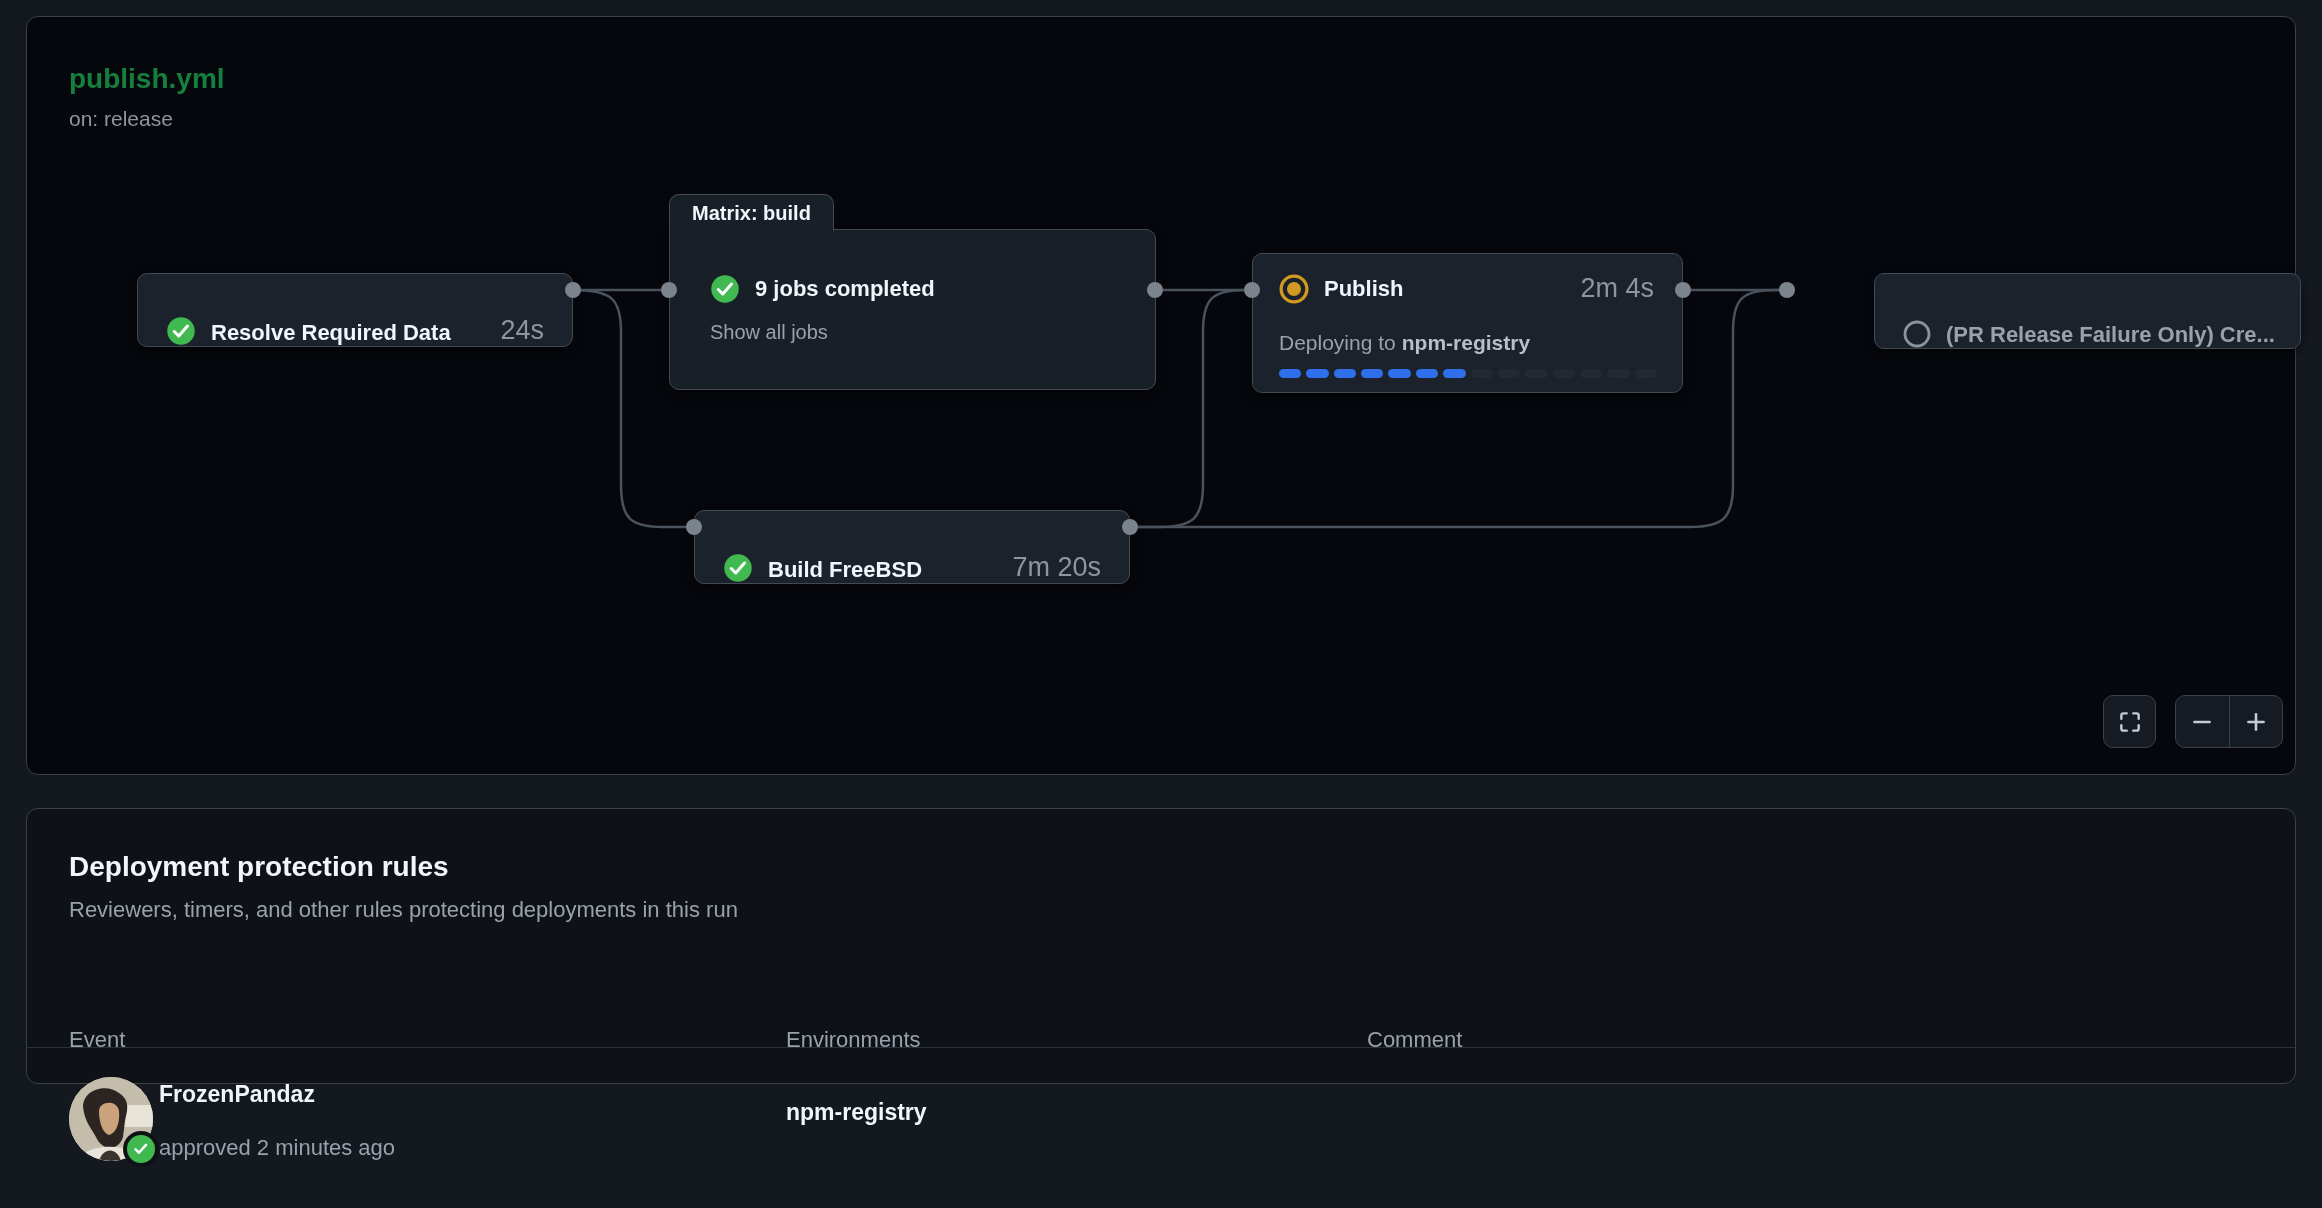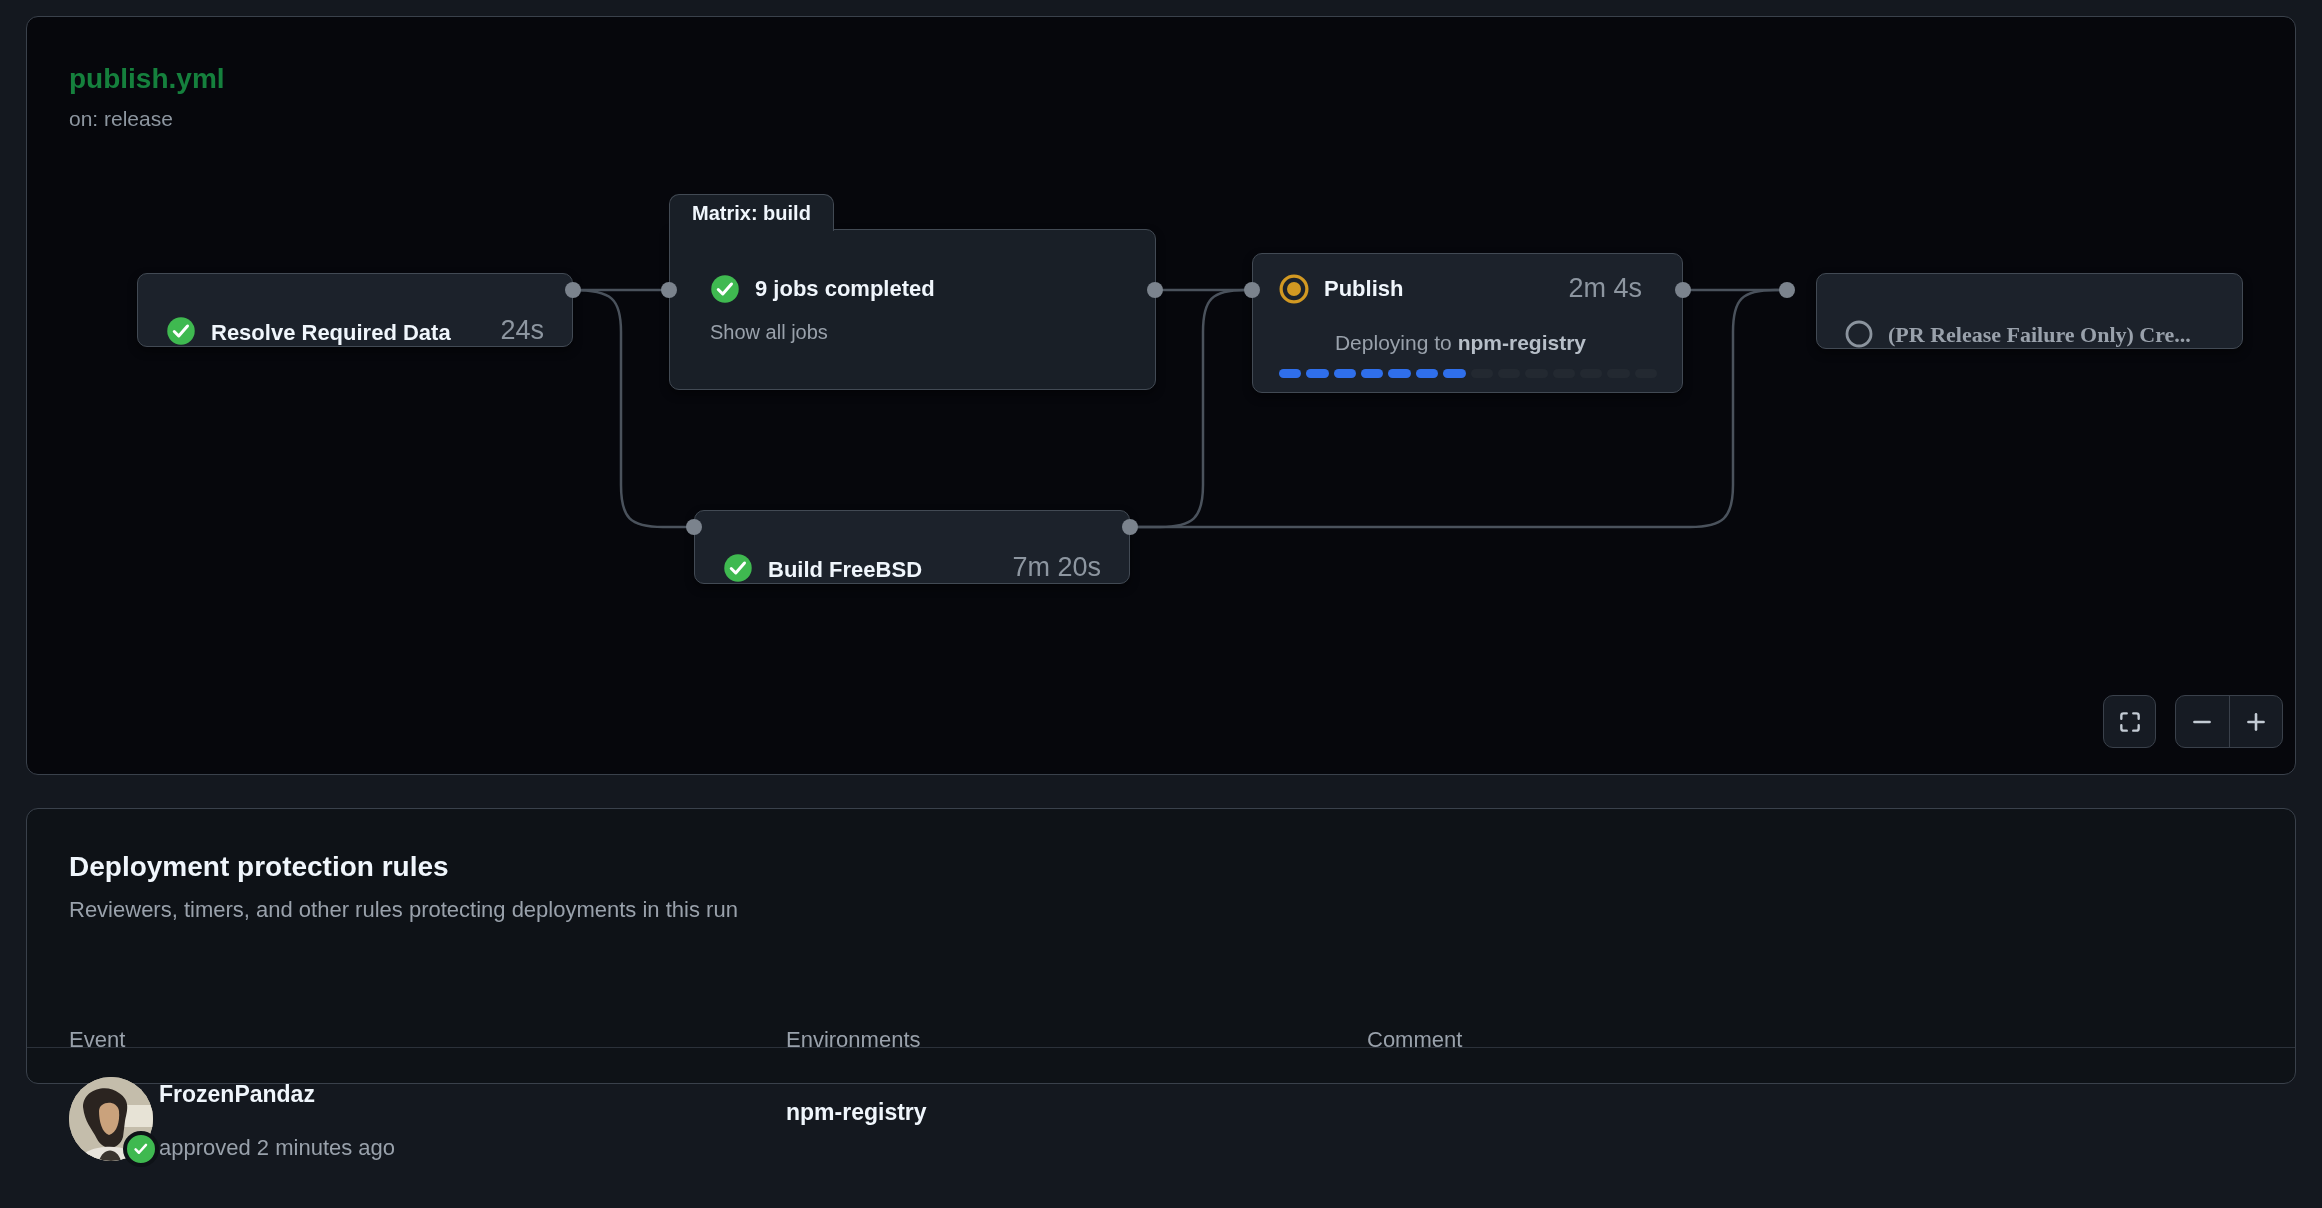--- a/index.html
+++ b/index.html
@@ -35,21 +35,21 @@
     padding: 0 28px;
     box-shadow: 0 4px 10px rgba(0,0,0,.45);
     z-index: 2;
     cursor: pointer;
     margin-top: 20px;
   }
   .node-label { font-size: 22px; font-weight: 600; color: #f0f6fc; margin-left: 15px; white-space: nowrap; }
   .node-duration { margin-left: auto; padding-left: 20px; font-size: 27px; color: #8d96a0; font-weight: 400; }
   .node-resolve { left: 137px; top: 253px; width: 436px; height: 74px; }
   .node-freebsd { left: 694px; top: 490px; width: 436px; height: 74px; }
-  .node-pr      { left: 1816px; top: 253px; width: 427px; height: 76px; font-family: Liberation Serif, serif; }
+  .node-pr      { left: 1874px; top: 253px; width: 427px; height: 76px; }
   .node-pr .node-label { color: #99a1ab; }
 
   .matrix-tab {
     position: absolute; left: 669px; top: 194px; height: 37px; z-index: 2;
     background: #191f27; border: 1px solid #424a54; border-bottom: none;
     border-radius: 10px 10px 0 0;
     display: flex; align-items: center; padding: 0 22px;
     font-size: 20px; font-weight: 600; color: #f0f6fc;
   }
   .matrix-body {
@@ -58,24 +58,23 @@
     padding: 44px 24px 0 40px;
     box-shadow: 0 4px 10px rgba(0,0,0,.45);
     cursor: pointer;
   }
   .matrix-title-row { display: flex; align-items: center; }
   .matrix-link { margin-top: 17px; font-size: 20px; color: #99a1ab; cursor: pointer; }
 
   .node-publish {
     position: absolute; left: 1252px; top: 253px; width: 431px; height: 140px; z-index: 2;
     background: #1c222b; border: 1px solid #424a54; border-radius: 10px;
-    padding: 19px 40px 0 26px;
+    padding: 19px 28px 0 26px;
     box-shadow: 0 4px 10px rgba(0,0,0,.45);
     cursor: pointer;
-    text-align: center;
   }
   .publish-title-row { display: flex; align-items: center; }
   .deploy-line { margin-top: 27px; font-size: 21px; color: #99a1ab; }
   .deploy-line .env { font-weight: 700; color: #b7bfc8; margin-left: 6px; }
   .progress-bar { margin-top: 14px; display: flex; gap: 5px; width: 378px; }
   .progress-bar .seg { flex: 1; height: 9px; border-radius: 5px; background: #232931; }
   .progress-bar .seg.filled { background: #2f6feb; }
 
   .icon-wrap { flex: 0 0 auto; display: flex; }
 

